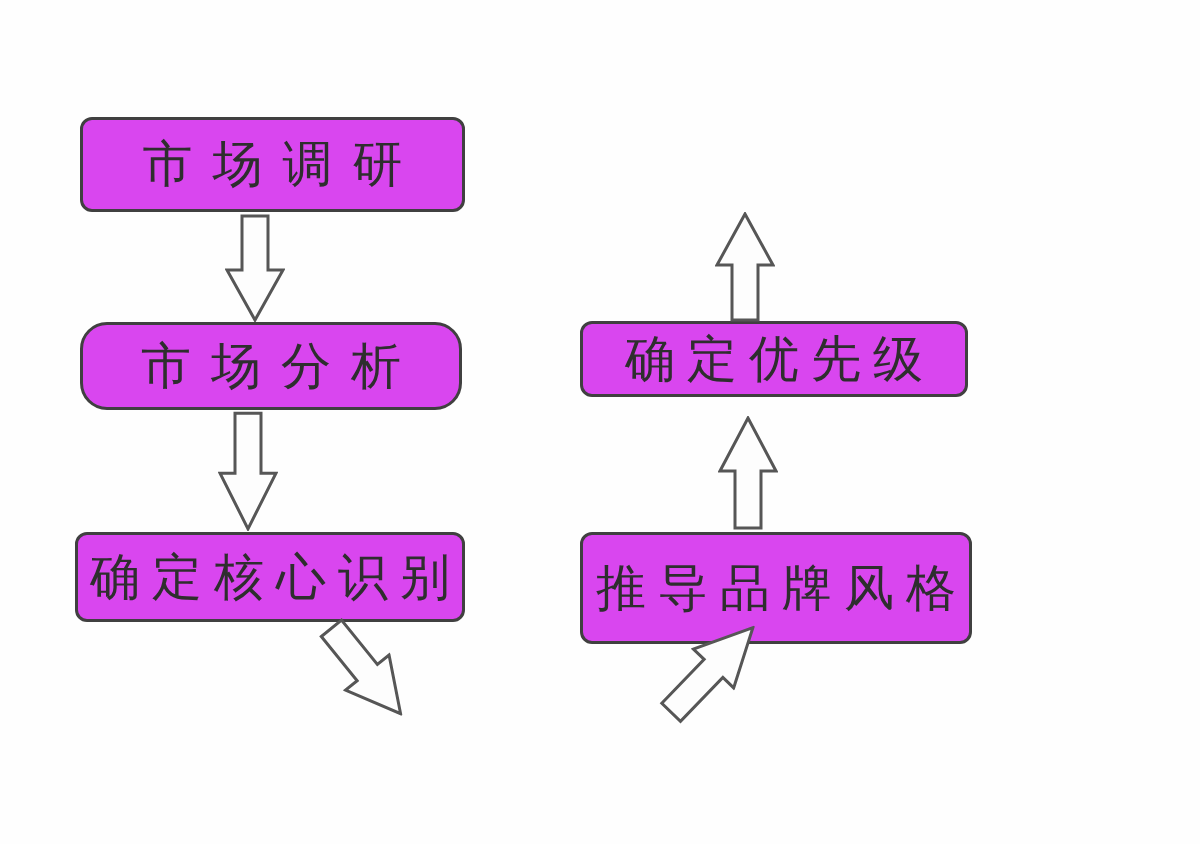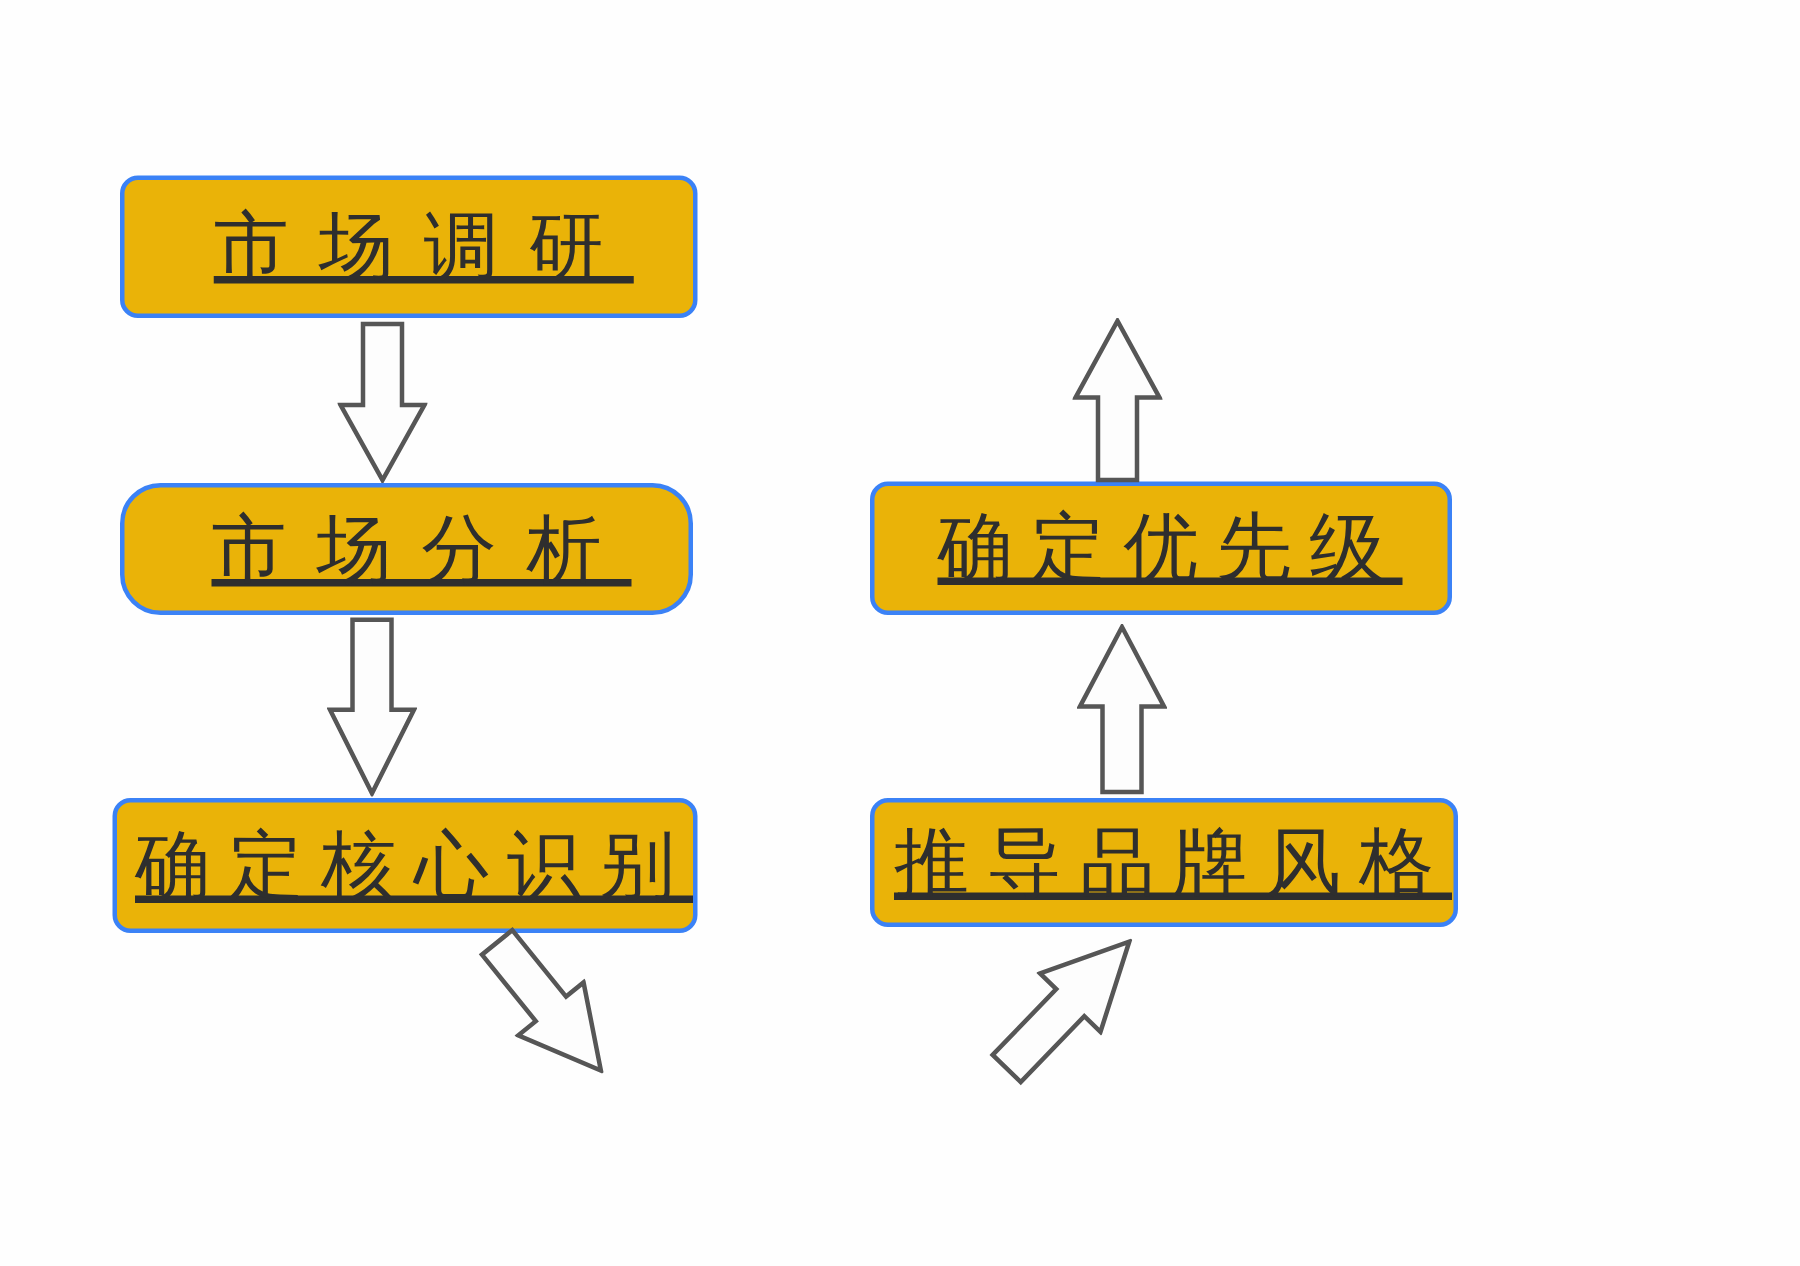--- a/index.html
+++ b/index.html
@@ -11,44 +11,43 @@
     position: relative;
     width: 1200px;
     height: 844px;
     background: #fefefe;
     overflow: hidden;
     font-family: "Liberation Serif", "DejaVu Serif", serif;
   }
   .node {
     position: absolute;
     box-sizing: border-box;
-    border: 3px solid #3b82f6;
+    border: 3px solid #404040;
     border-radius: 12px;
-    background: #eab308;
+    background: #d946ef;
     display: flex;
     align-items: center;
     justify-content: center;
     font-size: 50px;
     color: #2e2e2e;
     letter-spacing: 12px;
     text-indent: 12px;
     white-space: nowrap;
-    text-decoration: underline;
   }
   .node.sp-wide {
     letter-spacing: 20px;
     text-indent: 20px;
   }
   
   #n-market-research { left: 80px;  top: 117px; width: 385px; height: 95px; }
   #n-market-analysis { left: 80px;  top: 322px; width: 382px; height: 88px; border-radius: 27px; }
   #n-core-identity   { left: 75px;  top: 532px; width: 390px; height: 90px; }
   #n-brand-theme     { left: 356px; top: 721px; width: 387px; height: 89px; }
-  #n-brand-style     { left: 580px; top: 532px; width: 392px; height: 86px; }
-  #n-priority        { left: 580px; top: 321px; width: 388px; height: 89px; }
+  #n-brand-style     { left: 580px; top: 532px; width: 392px; height: 112px; }
+  #n-priority        { left: 580px; top: 321px; width: 388px; height: 76px; }
   #n-design-practice { left: 578px; top: 115px; width: 565px; height: 92px; }
 
   .arrow {
     position: absolute;
   }
   .arrow svg {
     display: block;
     width: 100%;
     height: 100%;
   }

